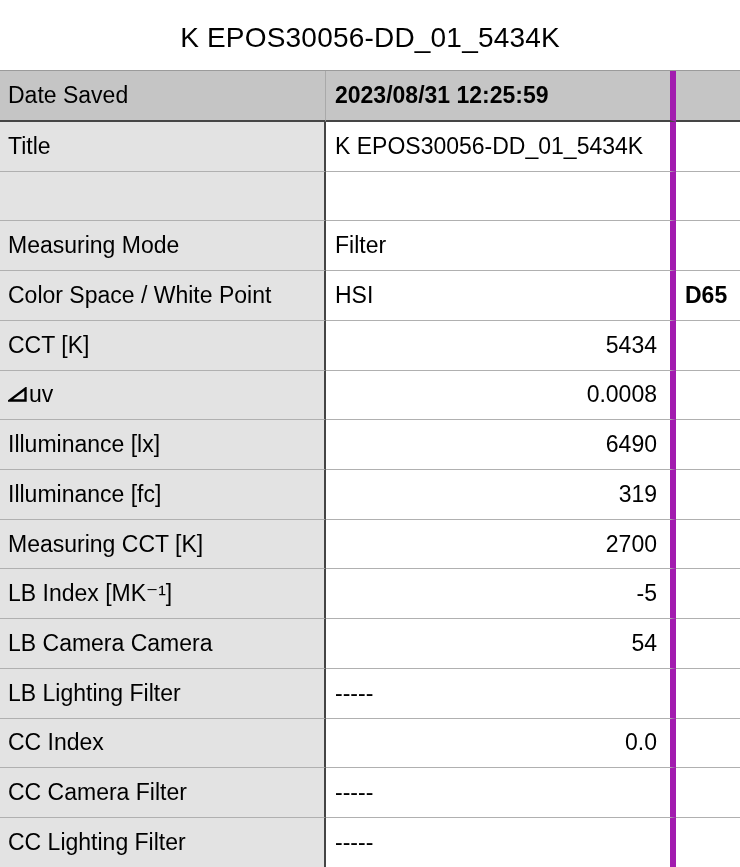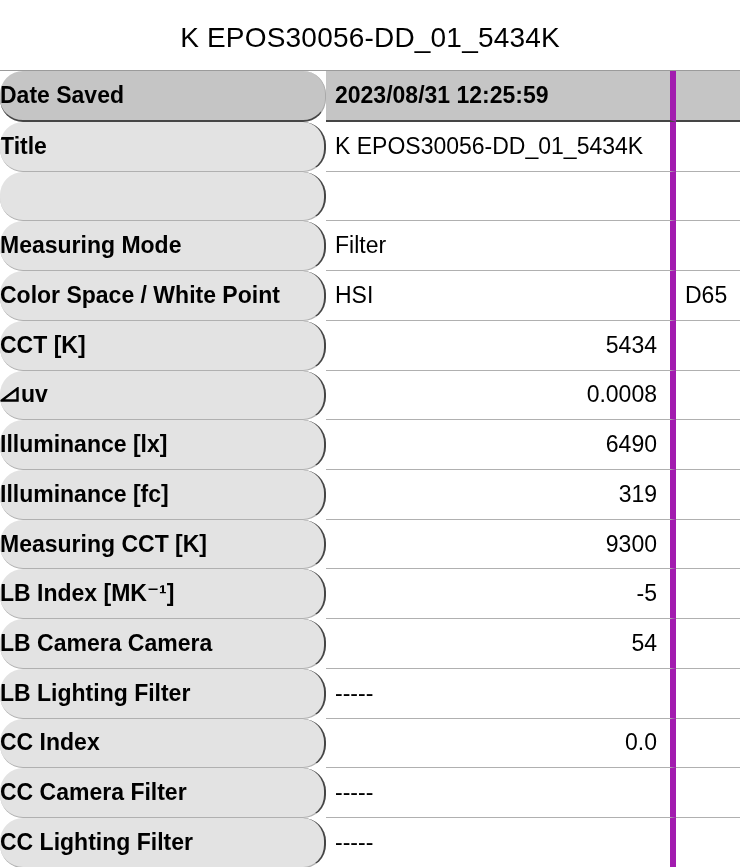--- a/index.html
+++ b/index.html
@@ -35,28 +35,28 @@
     align-items: center;
     border-bottom: 1px solid #b0b0b0;
     font-size: 23px;
     overflow: hidden;
     white-space: nowrap;
     background: #ffffff;
   }
   .c-label {
     background: #e3e3e3;
     border-right: 2px solid #454545;
-    font-weight: 700;
-    border-radius: 23px;
+    padding-left: 8px;
+    font-weight: 400;
   }
   .c-value {
     border-right: 6px solid #a21caf;
     padding: 0 13px 0 9px;
   }
-  .c-extra { padding-left: 9px; }
+  .c-extra { padding-left: 9px; font-weight: bold; }
   .v-right { justify-content: flex-end; padding-left: 23px; }
   .row-header .cell {
     background: #c5c5c5;
     border-bottom: 2px solid #454545;
   }
   .row-header .c-label { border-right: 1px solid #a9a9a9; }
   .row-header .c-value { font-weight: 700; }
   .delta-icon {
     display: inline-block;
     margin-right: 2px;
@@ -124,21 +124,21 @@
   </div>
 
   <div class="row">
     <div class="cell c-label">Illuminance [fc]</div>
     <div class="cell c-value v-right">319</div>
     <div class="cell c-extra"></div>
   </div>
 
   <div class="row">
     <div class="cell c-label">Measuring CCT [K]</div>
-    <div class="cell c-value v-right">9300</div>
+    <div class="cell c-value v-right">2700</div>
     <div class="cell c-extra"></div>
   </div>
 
   <div class="row">
     <div class="cell c-label">LB Index [MK⁻¹]</div>
     <div class="cell c-value v-right">-5</div>
     <div class="cell c-extra"></div>
   </div>
 
   <div class="row">

